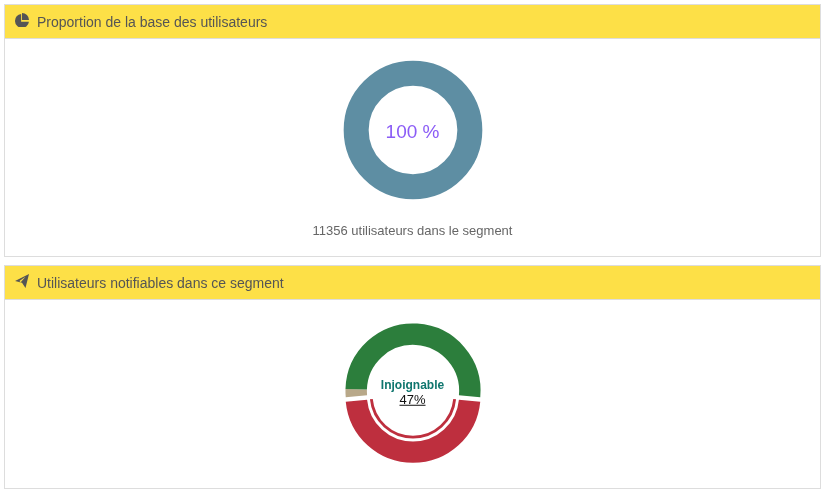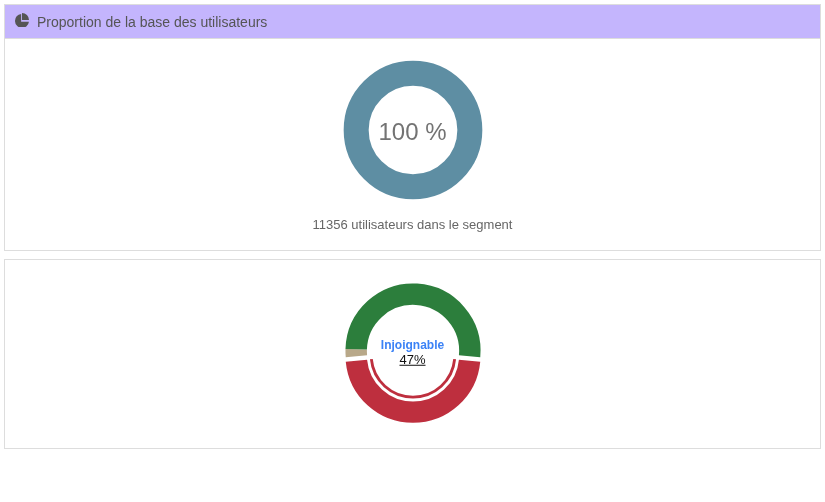--- a/index.html
+++ b/index.html
@@ -10,21 +10,21 @@
     background: #fff;
     width: 825px;
   }
   .panel {
     border: 1px solid #ddd;
     margin-bottom: 8px;
     background: #fff;
   }
   .panel-header {
     border-bottom: 1px solid #ddd;
-    background: #c4b5fd;
+    background: #fde047;
     padding: 8px 10px;
     display: flex;
     align-items: center;
     gap: 8px;
     color: #555;
     font-size: 14px;
   }
   .panel-header svg { width: 14px; height: 14px; fill: #555; }
   .panel-body {
     padding: 16px 10px 18px;
@@ -35,38 +35,38 @@
     display: inline-block;
   }
   .donut-center {
     position: absolute;
     top: 50%; left: 50%;
     transform: translate(-50%, -50%);
     text-align: center;
     line-height: 1.1;
   }
   .donut-center.big {
-    font-size: 24px;
-    color: #737373;
+    font-size: 19px;
+    color: #8b5cf6;
     font-weight: 400;
     text-align: center;
   }
   .donut-center.small .lab {
     font-size: 12px;
     font-weight: 700;
-    color: #3b82f6;
+    color: #0f766e;
   }
   .donut-center.small .pct {
     font-size: 13px;
     color: #111;
     margin-top: 1px;
     text-decoration: underline;
   }
   .caption {
-    margin-top: 8px;
+    margin-top: 14px;
     font-size: 13px;
     color: #666;
   }
 </style>
 </head>
 <body>
 
 <div class="panel">
   <div class="panel-header">
     <span>
@@ -81,20 +81,28 @@
       <svg width="150" height="150" viewBox="0 0 42 42">
         <circle cx="21" cy="21" r="15.915" fill="none" stroke="#5e8ea3" stroke-width="7"></circle>
       </svg>
       <div class="donut-center big">100 %</div>
     </div>
     <div class="caption">11356 utilisateurs dans le segment</div>
   </div>
 </div>
 
 <div class="panel">
+  <div class="panel-header">
+    <span>
+      <svg viewBox="0 0 16 16">
+          <path d="M0 8l16-8-4 16-4-6-8-2zm6.5 1.5L12 3l-7 5 1.5 1.5z"></path>
+        </svg>
+    </span>
+    <span>Utilisateurs notifiables dans ce segment</span>
+  </div>
   <div class="panel-body">
     <div class="donut-wrap">
       <svg width="150" height="150" viewBox="0 0 42 42" id="donut2">
           <path d="M 36.84436866665801 22.497733806464154 A 15.915 15.915 0 0 1 5.155631333341981 22.497733806464147" stroke="#be2f3e" stroke-width="6" fill="none" transform="translate(7.347880794884119e-17 1.2)"></path>
           <path d="M 5.155631333341981 22.497733806464147 A 15.915 15.915 0 0 1 5.092853091779382 20.500097769271587" stroke="#b8a889" stroke-width="6" fill="none"></path>
           <path d="M 5.092853091779382 20.500097769271587 A 15.915 15.915 0 1 1 36.84436866665801 22.497733806464158" stroke="#2c7e3c" stroke-width="6" fill="none"></path>
           <path d="M 32.66300841532508 22.102478890526392 A 11.715 11.715 0 0 1 9.336991584674916 22.102478890526392" stroke="#be2f3e" stroke-width="0.8" fill="none" transform="translate(7.347880794884119e-17 1.2)"></path>
         </svg>
       <div class="donut-center small">
         <div class="lab">Injoignable</div>

